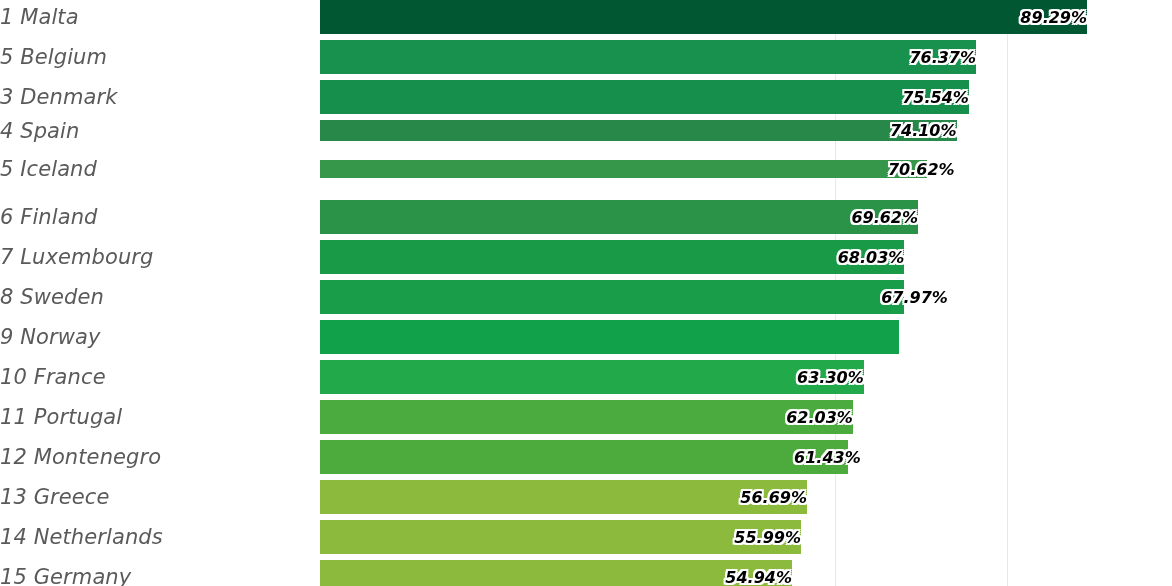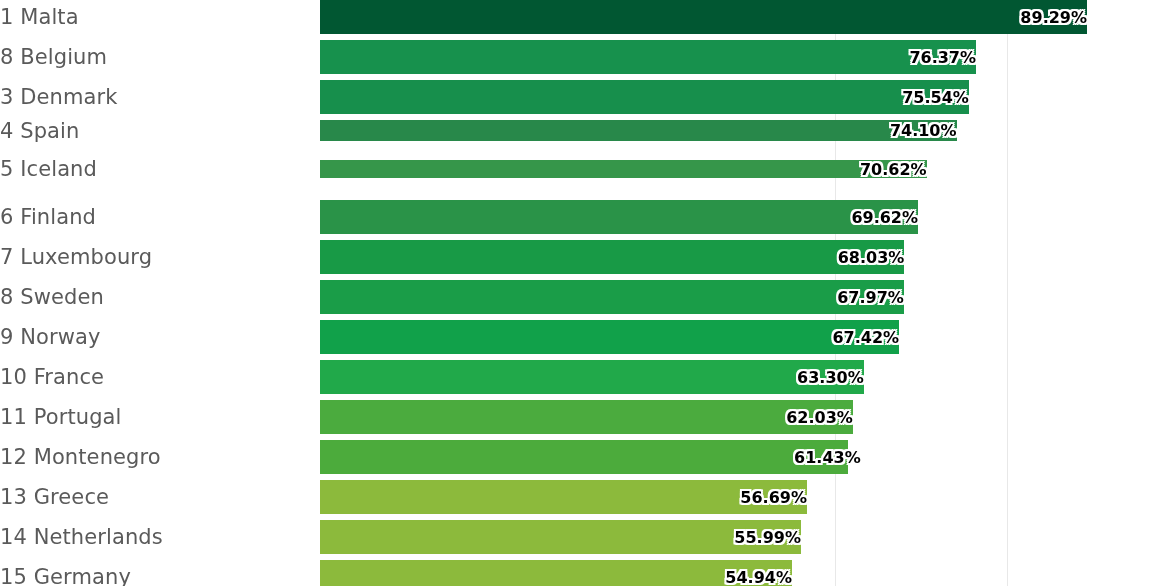--- a/index.html
+++ b/index.html
@@ -40,20 +40,21 @@
   .rows {
     position: absolute;
     inset: 0;
     z-index: 2;
   }
 
   .row {
     position: absolute;
     left: 0;
     width: 1172px;
+    font-style: italic;
   }
 
   .row-label {
     position: absolute;
     left: 0;
     top: 0;
     height: 100%;
     display: flex;
     align-items: center;
     color: #5a5a5a;
@@ -100,58 +101,57 @@
       <div class="gridline" style="left: 1007.2px;"></div>
     </div>
 
   <div class="rows">
       <div class="row" style="top: 0px; height: 34px;">
         <div class="row-label">1 Malta</div>
         <div class="bar" style="left: 320px; width: 767.001px; background: rgb(1, 87, 50);"></div>
         <div class="bar-value" style="left: 320px; width: 767.001px;">89.29%</div>
       </div>
       <div class="row" style="top: 40px; height: 34px;">
-        <div class="row-label">8 Belgium</div>
+        <div class="row-label">5 Belgium</div>
         <div class="bar" style="left: 320px; width: 656.018px; background: rgb(23, 145, 77);"></div>
         <div class="bar-value" style="left: 320px; width: 656.018px;">76.37%</div>
       </div>
       <div class="row" style="top: 80px; height: 34px;">
         <div class="row-label">3 Denmark</div>
         <div class="bar" style="left: 320px; width: 648.889px; background: rgb(23, 143, 76);"></div>
         <div class="bar-value" style="left: 320px; width: 648.889px;">75.54%</div>
       </div>
       <div class="row" style="top: 120px; height: 21px;">
         <div class="row-label">4 Spain</div>
         <div class="bar" style="left: 320px; width: 636.519px; background: rgb(40, 136, 74);"></div>
         <div class="bar-value" style="left: 320px; width: 636.519px;">74.10%</div>
       </div>
       <div class="row" style="top: 160px; height: 18px;">
         <div class="row-label">5 Iceland</div>
         <div class="bar" style="left: 320px; width: 606.626px; background: rgb(54, 150, 74);"></div>
-        <div class="bar-value" style="left: 320px; width: 606.626px;">70.62%</div>
+        <div class="bar-value" style="left: 320px; width: 606.626px; padding-left: 28px;">70.62%</div>
       </div>
       <div class="row" style="top: 200px; height: 34px;">
         <div class="row-label">6 Finland</div>
         <div class="bar" style="left: 320px; width: 598.036px; background: rgb(42, 147, 72);"></div>
         <div class="bar-value" style="left: 320px; width: 598.036px;">69.62%</div>
       </div>
       <div class="row" style="top: 240px; height: 34px;">
         <div class="row-label">7 Luxembourg</div>
         <div class="bar" style="left: 320px; width: 584.378px; background: rgb(24, 154, 70);"></div>
         <div class="bar-value" style="left: 320px; width: 584.378px;">68.03%</div>
       </div>
       <div class="row" style="top: 280px; height: 34px;">
         <div class="row-label">8 Sweden</div>
         <div class="bar" style="left: 320px; width: 583.862px; background: rgb(26, 157, 72);"></div>
-        <div class="bar-value" style="left: 320px; width: 583.862px;">67.97%</div>
+        <div class="bar-value" style="left: 320px; width: 583.862px; padding-left: 44px;">67.97%</div>
       </div>
       <div class="row" style="top: 320px; height: 34px;">
         <div class="row-label">9 Norway</div>
         <div class="bar" style="left: 320px; width: 579.138px; background: rgb(17, 161, 74);"></div>
-        <div class="bar-value" style="left: 320px; width: 579.138px;">67.42%</div>
       </div>
       <div class="row" style="top: 360px; height: 34px;">
         <div class="row-label">10 France</div>
         <div class="bar" style="left: 320px; width: 543.747px; background: rgb(33, 169, 74);"></div>
         <div class="bar-value" style="left: 320px; width: 543.747px;">63.30%</div>
       </div>
       <div class="row" style="top: 400px; height: 34px; padding-left: 16px;">
         <div class="row-label">11 Portugal</div>
         <div class="bar" style="left: 320px; width: 532.838px; background: rgb(75, 171, 62);"></div>
         <div class="bar-value" style="left: 320px; width: 532.838px;">62.03%</div>

